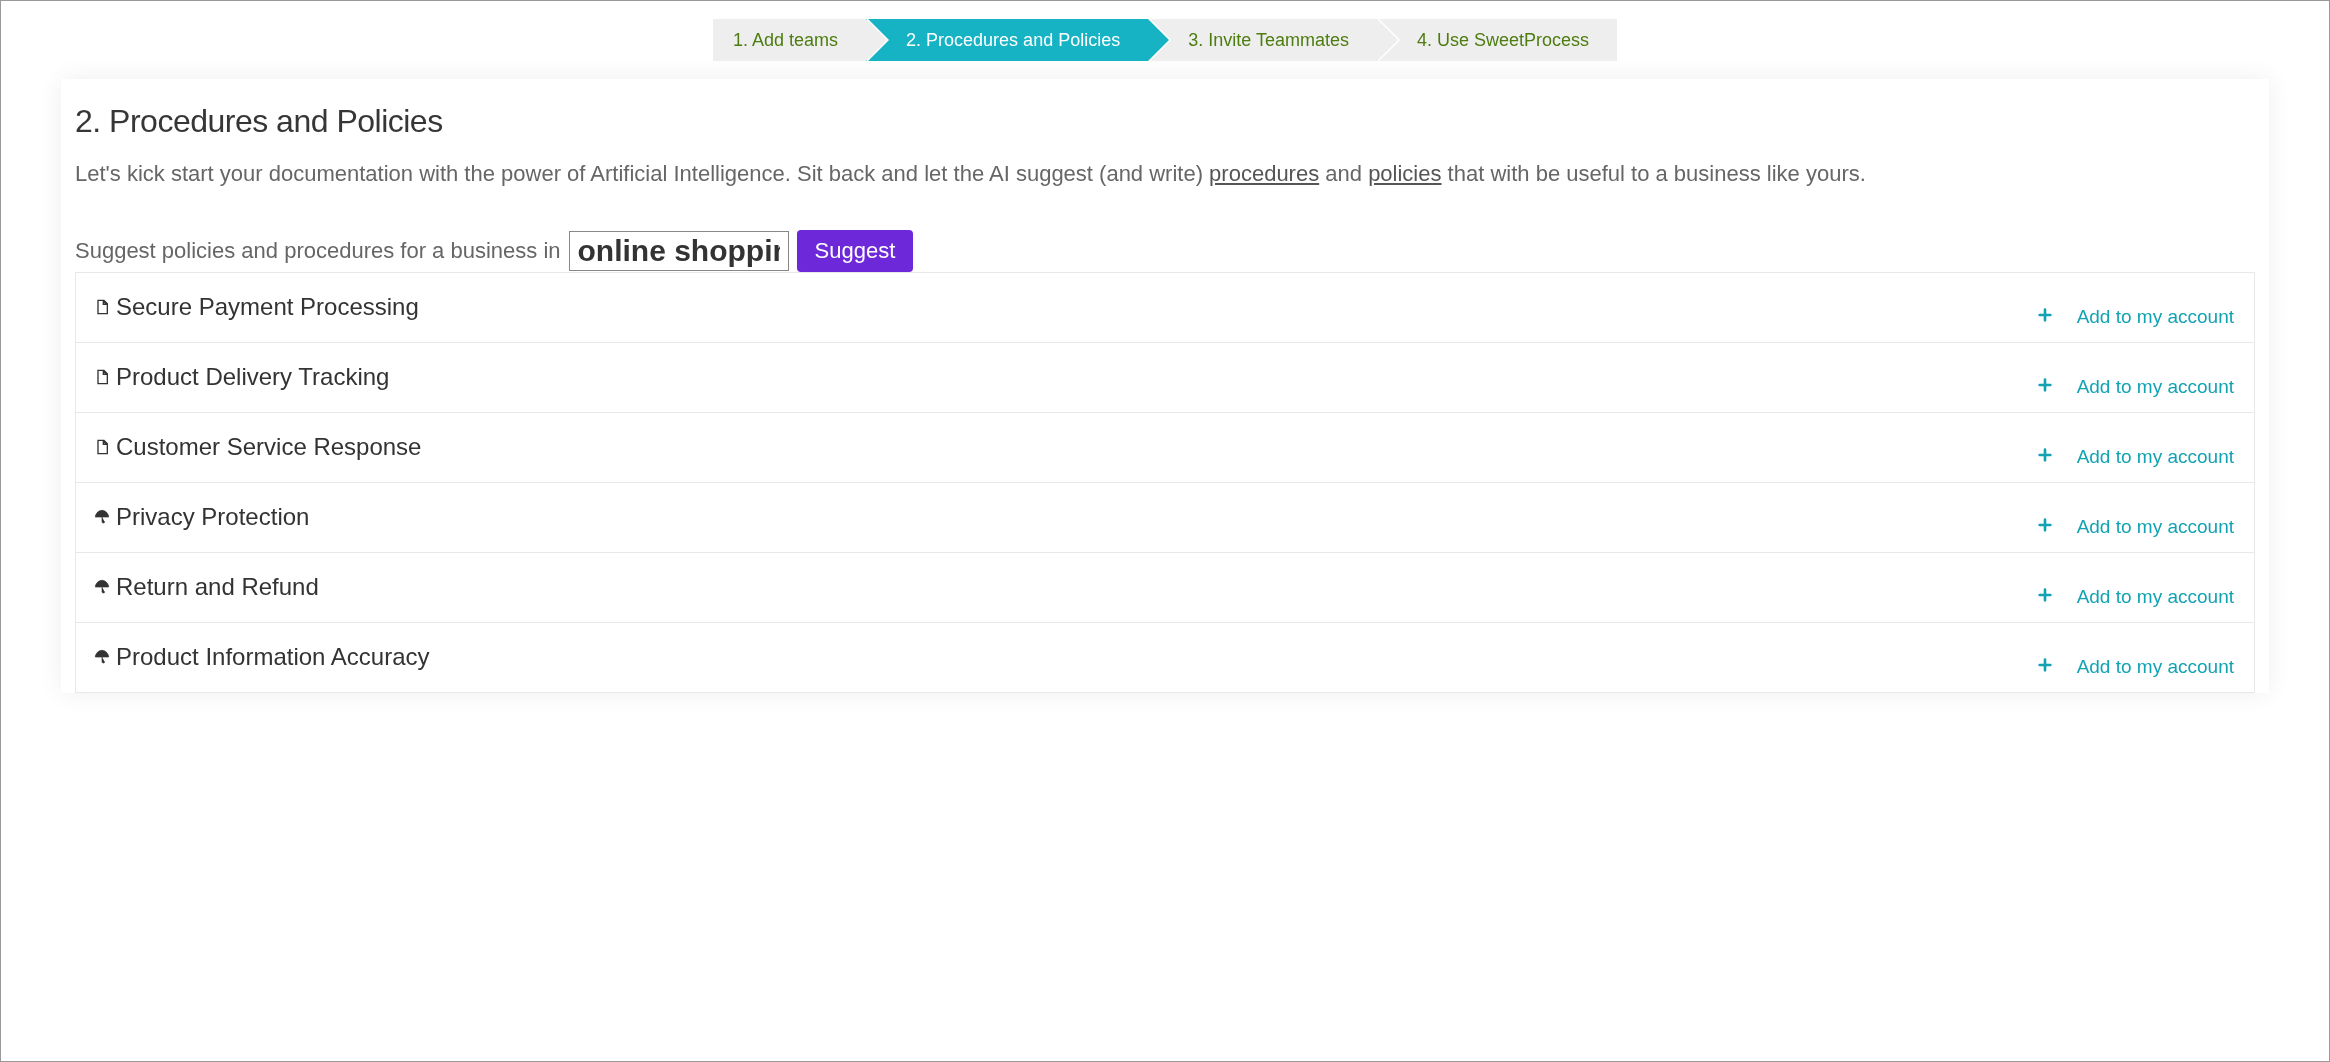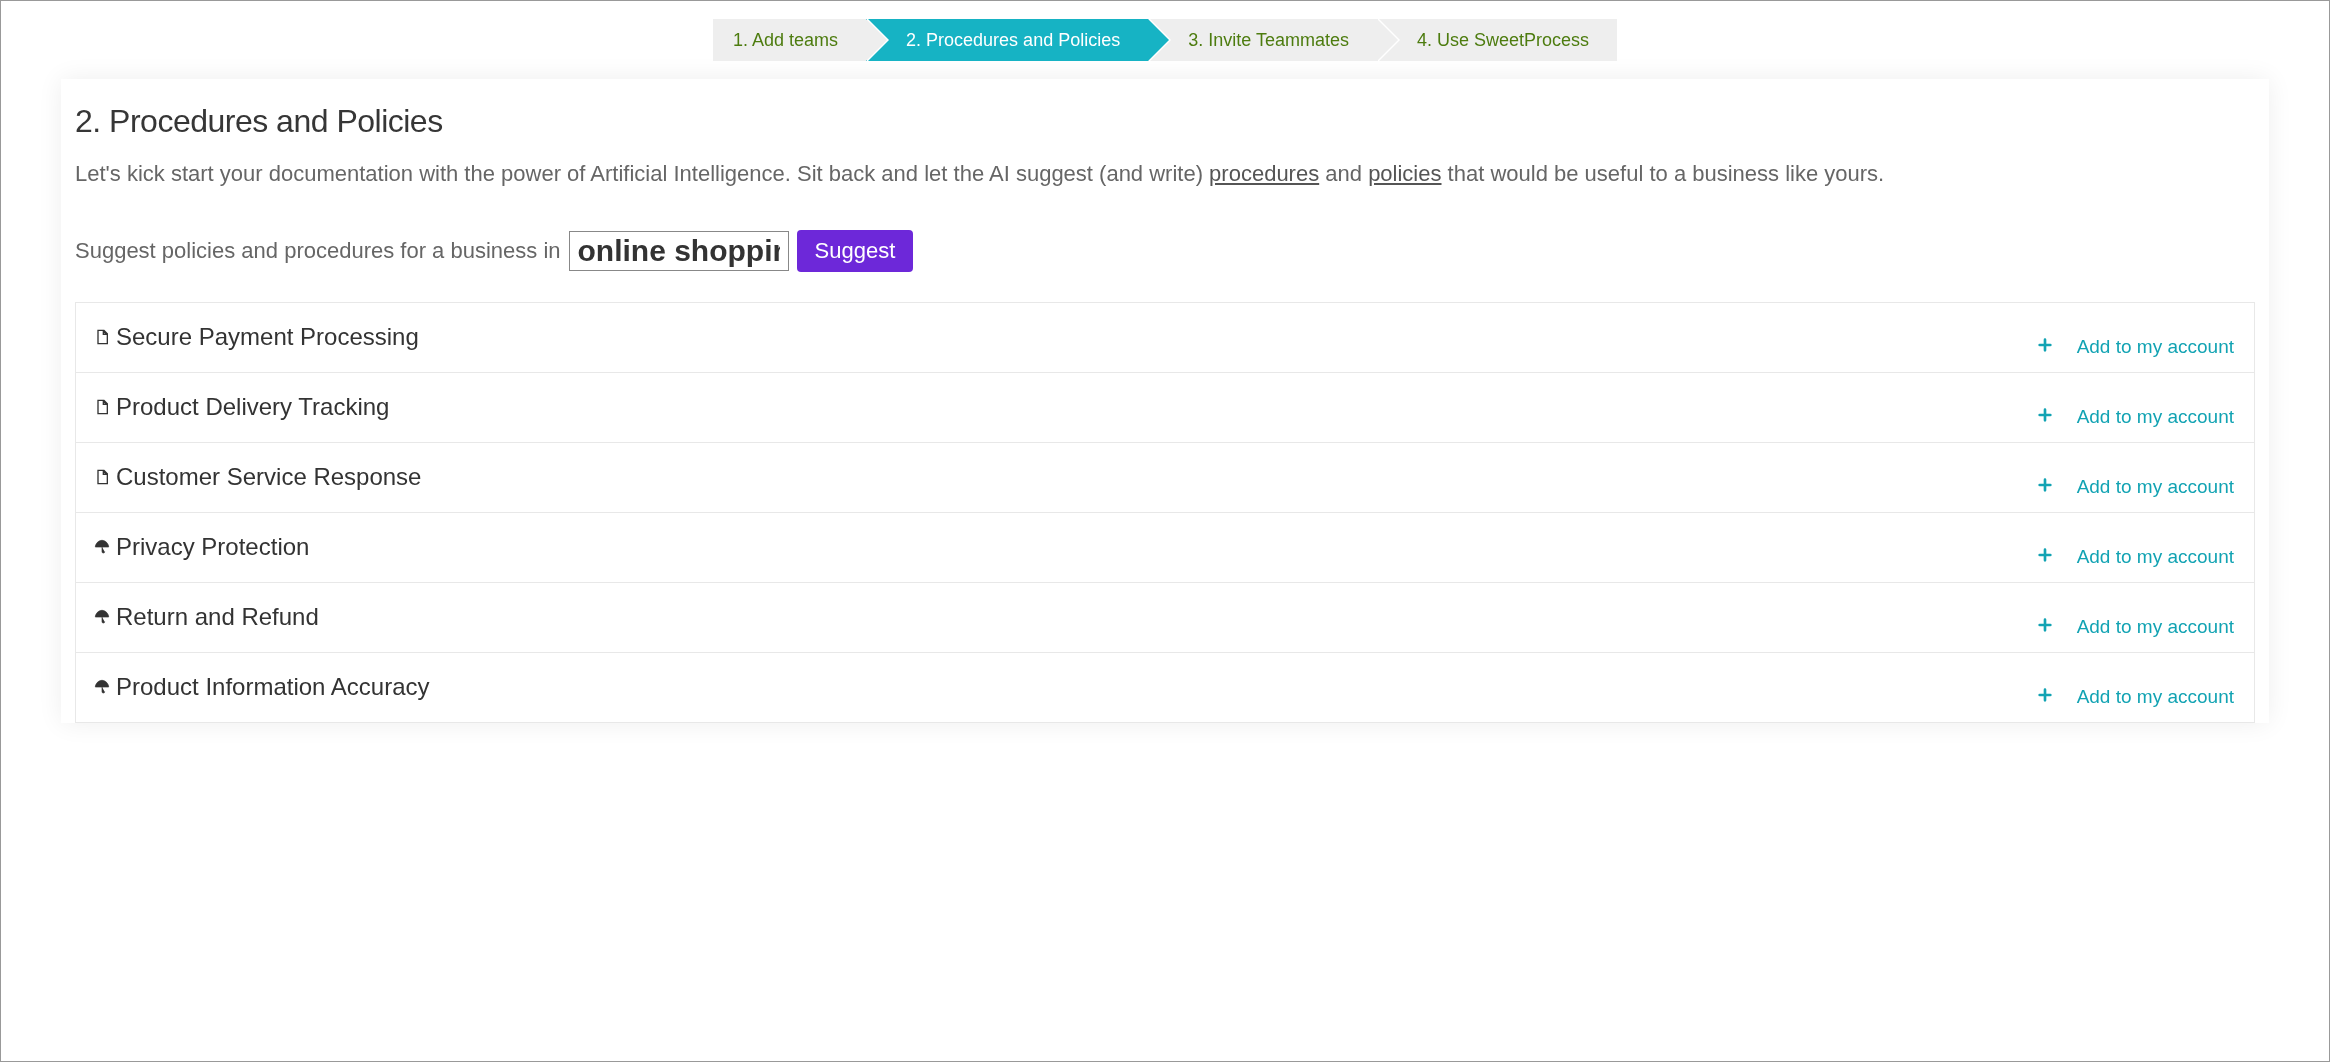--- a/index.html
+++ b/index.html
@@ -83,21 +83,20 @@
   }
   p.intro .u { text-decoration: underline; color: #555; }
 
   
   .prompt-row {
     display: flex;
     align-items: center;
     gap: 8px;
     font-size: 22px;
     color: #666;
-    margin-bottom: 30px;
     flex-wrap: wrap;
   }
   .prompt-row input[type="text"] {
     font-size: 30px;
     padding: 4px 8px;
     border: 1px solid #888;
     width: 220px;
     height: 40px;
     color: #333;
     font-weight: bold;
@@ -165,21 +164,21 @@
     <div class="step">
       <span>4. Use SweetProcess</span>
     </div>
   </div>
 
   <div class="card">
     <div class="card-inner">
       <h1 class="page-title">2. Procedures and Policies</h1>
 
       <p class="intro">
-        <span>Let's kick start your documentation with the power of Artificial Intelligence. Sit back and let the AI suggest (and write) </span><span class="u">procedures</span><span> and </span><span class="u">policies</span><span> that would be useful to a business like yours.</span>
+        <span>Let's kick start your documentation with the power of Artificial Intelligence. Sit back and let the AI suggest (and write) </span><span class="u">procedures</span><span> and </span><span class="u">policies</span><span> that with be useful to a business like yours.</span>
       </p>
 
       <div class="prompt-row">
         <span>Suggest policies and procedures for a business in</span>
         <input type="text" value="online shopping" style="">
         <button class="btn-suggest">Suggest</button>
       </div>
 
       <div class="sugg-list" id="sugg-list">
 

